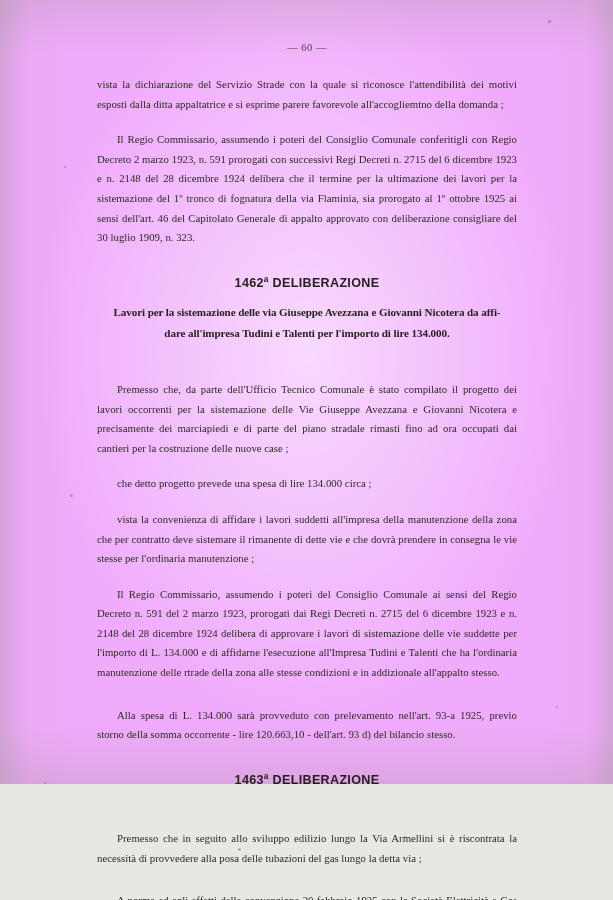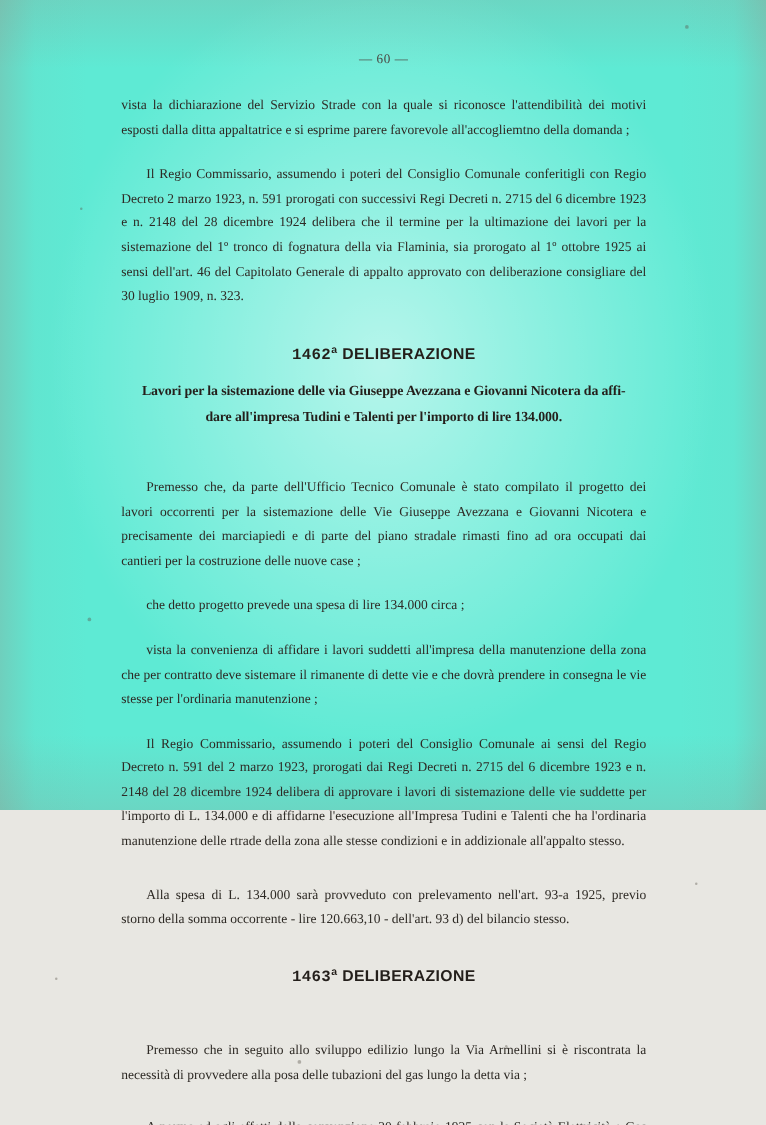--- a/index.html
+++ b/index.html
@@ -10,22 +10,22 @@
     width: 613px;
     height: 900px;
     background: #e8e7e2;
     font-family: "Liberation Serif", serif;
     color: #2b2722;
     overflow: hidden;
   }
   .page {
     position: relative;
     width: 613px;
-    height: 648px;
-    background: #5eead4;
+    height: 784px;
+    background: #f0abfc;
     box-sizing: border-box;
   }
   
   .page::before {
     content: "";
     position: absolute;
     inset: 0;
     background:
       radial-gradient(ellipse at 50% 45%, rgba(255,255,255,0.55) 0%, rgba(255,255,255,0.0) 62%),
       linear-gradient(to right, rgba(150,145,135,0.30) 0px, rgba(150,145,135,0.05) 28px, rgba(0,0,0,0) 70px),
@@ -64,21 +64,21 @@
   .deliberation-title {
     text-align: center;
     font-size: 12.6px;
     font-weight: bold;
     letter-spacing: 0.3px;
     margin: 26px 0 12px 0;
     color: #241f1b;
     font-family: "Liberation Sans", sans-serif;
   }
   .deliberation-title .num {
-    font-family: Liberation Mono, monospace;
+    font-family: Liberation Sans, sans-serif;
     font-weight: bold;
   }
   .deliberation-title .sup {
     font-size: 8.4px;
     vertical-align: super;
   }
   .deliberation-subtitle {
     font-size: 11.1px;
     font-weight: bold;
     line-height: 21px;

